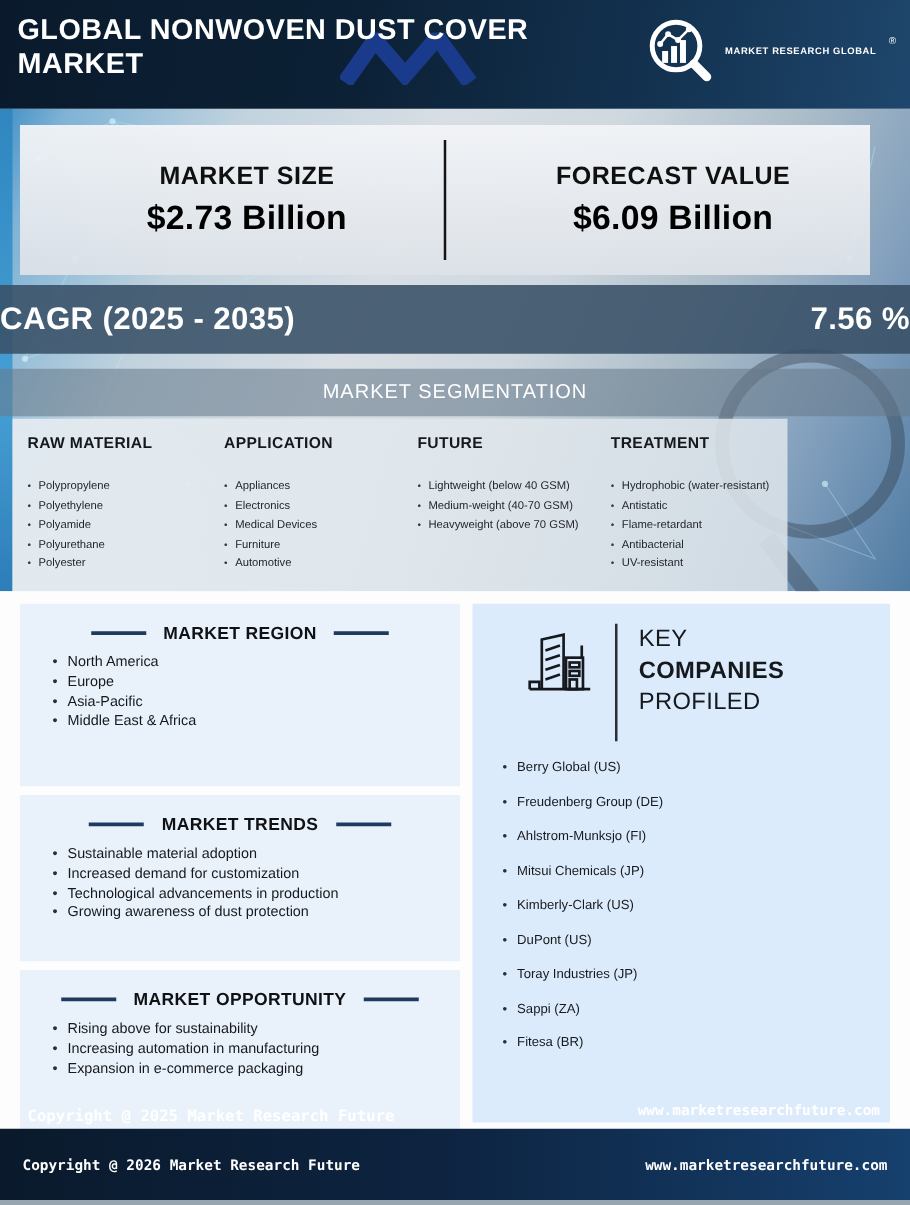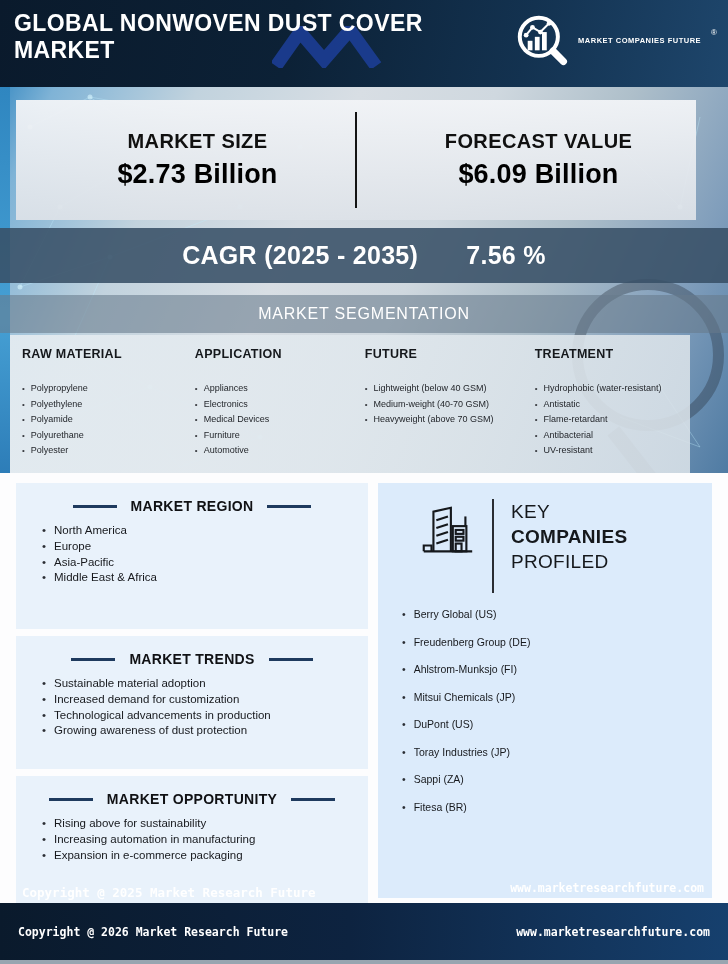--- a/index.html
+++ b/index.html
@@ -30,28 +30,28 @@
 
   .size-panel { position:absolute; left:16px; top:13px; width:680px; height:120px; z-index:3;
     background:linear-gradient(180deg,rgba(242,244,247,.95),rgba(221,226,232,.93));
     display:flex; align-items:stretch; }
   .size-half { flex:1; display:flex; flex-direction:column; align-items:center; justify-content:center; gap:6px;padding-left:24px; }
   .size-divider { width:2px; height:96px; background:#141414; align-self:center; }
   .stat-label { font-size:20px; font-weight:bold; color:#101010; letter-spacing:.4px; }
   .stat-value { font-size:27px; font-weight:bold; color:#000000; letter-spacing:.2px; }
 
   .cagr-band { position:absolute; left:0; top:141px; width:728px; height:55px; z-index:3;
-    background:rgba(56,80,103,.88); display:flex; align-items:center; justify-content:center; gap:48px; }
+    background:rgba(56,80,103,.88); display:flex; align-items:center; justify-content:space-between; gap:48px; }
   .cagr-label, .cagr-value { color:#ffffff; font-size:25px; font-weight:bold; letter-spacing:.3px; }
 
   .seg-title-band { position:absolute; left:0; top:208px; width:728px; height:38px; z-index:3;
     background:rgba(104,122,140,.58); display:flex; align-items:center; justify-content:center; }
   .seg-title { color:#ffffff; font-size:16px; font-weight:normal; letter-spacing:.8px; }
 
-  .seg-panel { position:absolute; left:10px; top:248px; width:680px; height:138px; z-index:3;
+  .seg-panel { position:absolute; left:10px; top:248px; width:620px; height:138px; z-index:3;
     background:linear-gradient(100deg,rgba(229,236,241,.92),rgba(219,227,233,.88));
     display:flex; padding:12px 0 0 12px; }
   .seg-col1 { width:178px; } .seg-col2 { width:175px; } .seg-col3 { width:175px; } .seg-col4 { width:160px; }
   .seg-heading { font-size:12.5px; font-weight:bold; color:#15181c; letter-spacing:.3px; }
   .seg-list { list-style:none; margin-top:20px; }
   .seg-list li { font-size:9px; color:#23262b; line-height:15.5px; }
   .seg-list li::before { content:"•"; margin-right:6px; font-size:8px; color:#3a3d42; }
 
   
   .main { position:absolute; left:0; top:473px; width:728px; height:430px; background:#fdfdfe; }
@@ -108,21 +108,21 @@
         <line x1="48" y1="48" x2="61" y2="61" stroke="#ffffff" stroke-width="9" stroke-linecap="round"></line>
         <rect x="16" y="35" width="6" height="12" fill="#ffffff"></rect>
         <rect x="25" y="30" width="6" height="17" fill="#ffffff"></rect>
         <rect x="34" y="24" width="6" height="23" fill="#ffffff"></rect>
         <polyline points="14,28 22,18 32,24 43,13" fill="none" stroke="#ffffff" stroke-width="2.5"></polyline>
         <circle cx="14" cy="28" r="3" fill="#ffffff"></circle>
         <circle cx="22" cy="18" r="3" fill="#ffffff"></circle>
         <circle cx="32" cy="24" r="3" fill="#ffffff"></circle>
         <circle cx="43" cy="13" r="3" fill="#ffffff"></circle>
       </svg>
-      <span class="brand-text">MARKET COMPANIES FUTURE</span>
+      <span class="brand-text">MARKET RESEARCH GLOBAL</span>
       <span class="reg-mark">®</span>
     </div>
   </div>
 
   <div class="hero">
     <div class="hero-strip-left"></div>
     <svg class="plexus" width="728" height="386" viewBox="0 0 728 386">
       <g stroke="#bfeffb" stroke-width="1" stroke-opacity="0.35">
         <polyline fill="none" points="30,40 90,10 160,60 60,120 20,200 110,170 70,260 150,300 40,340"></polyline>
         <polyline fill="none" points="90,10 200,30 240,120 110,170"></polyline>
@@ -279,20 +279,21 @@
           <div>KEY</div>
           <div class="bold">COMPANIES</div>
           <div>PROFILED</div>
         </div>
       </div>
       <ul class="comp-list">
         <li>Berry Global (US)</li>
         <li>Freudenberg Group (DE)</li>
         <li>Ahlstrom-Munksjo (FI)</li>
         <li>Mitsui Chemicals (JP)</li>
+        <li>Kimberly-Clark (US)</li>
         <li>DuPont (US)</li>
         <li>Toray Industries (JP)</li>
         <li>Sappi (ZA)</li>
         <li>Fitesa (BR)</li>
       </ul>
       <div class="watermark wm-right">www.marketresearchfuture.com</div>
     </div>
   </div>
 
   <div class="footer">

